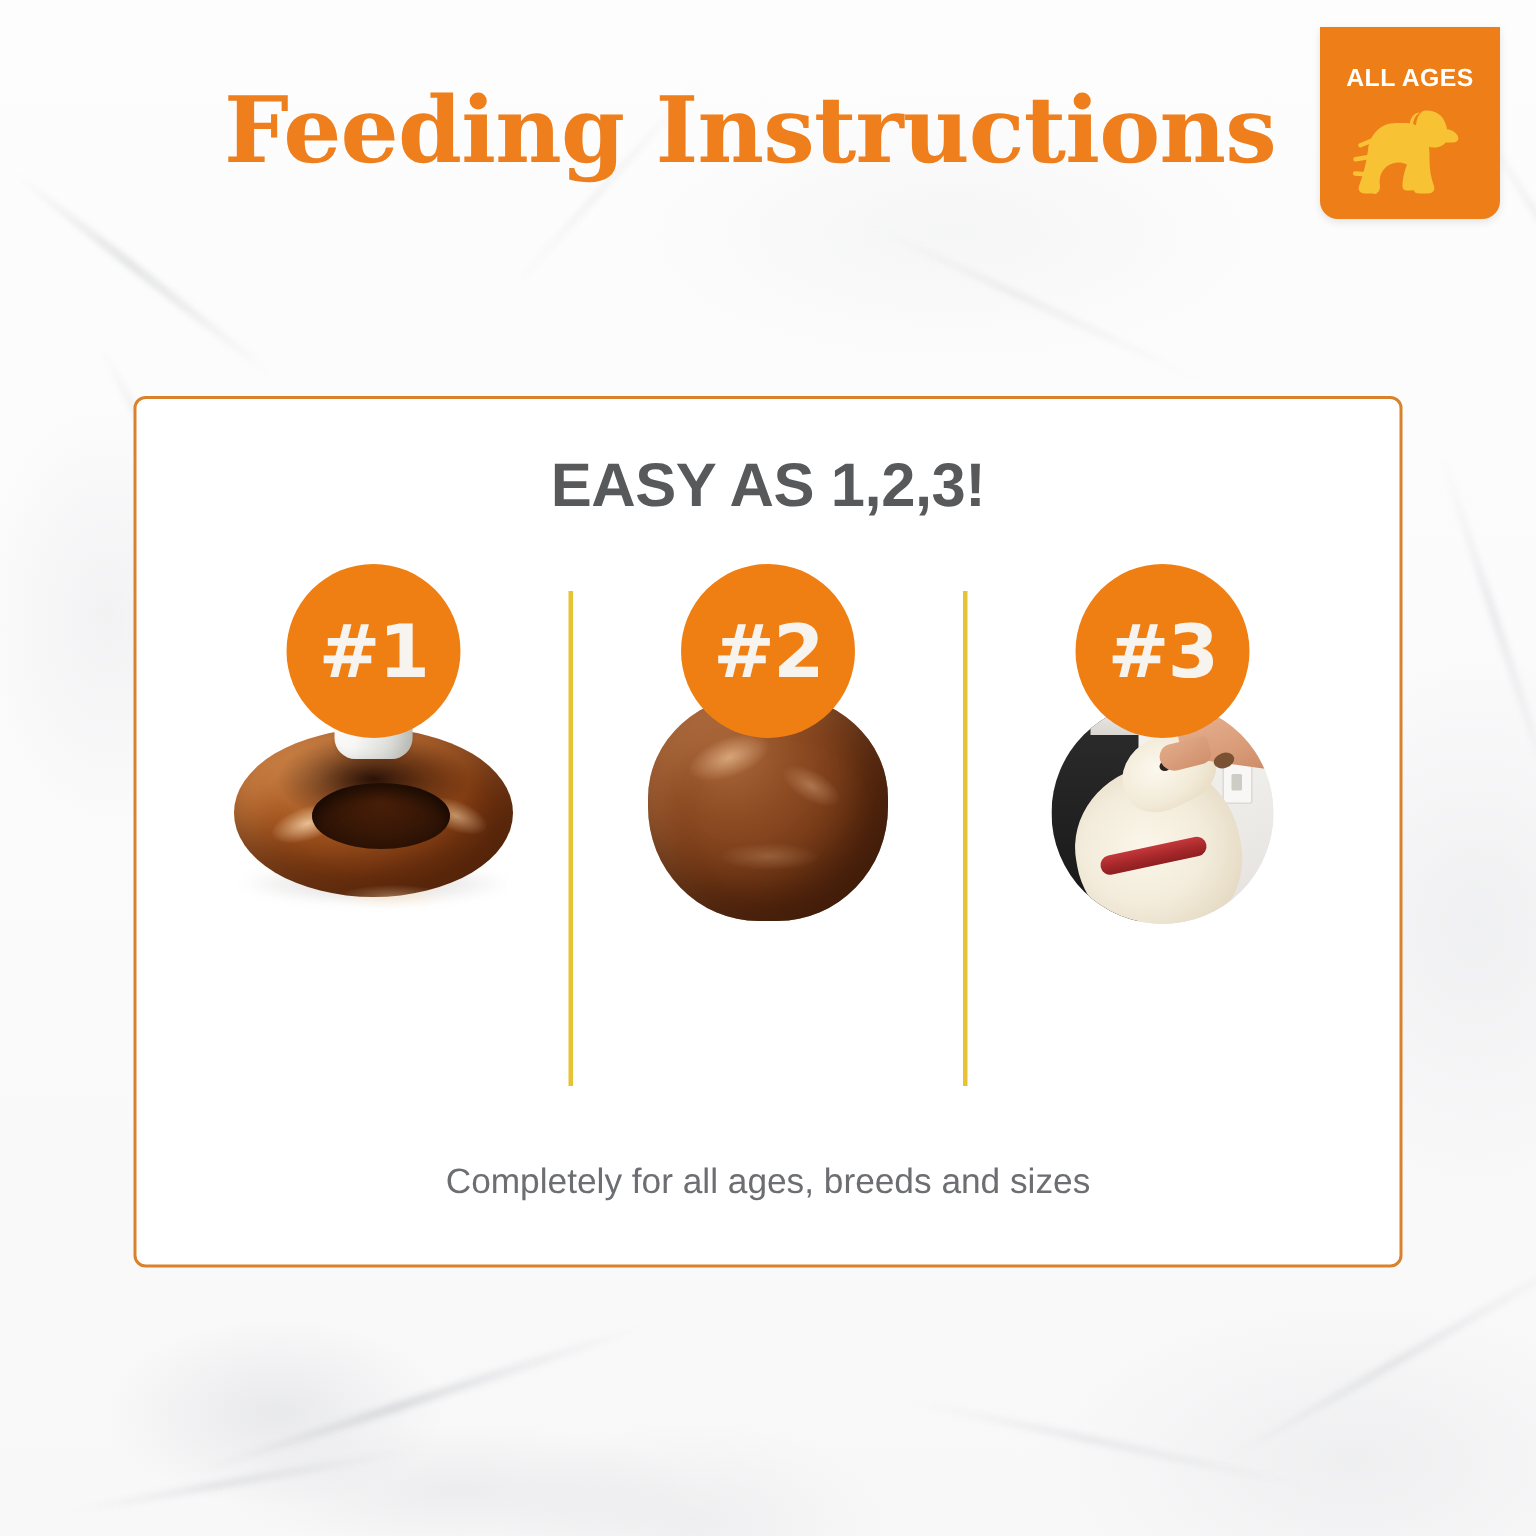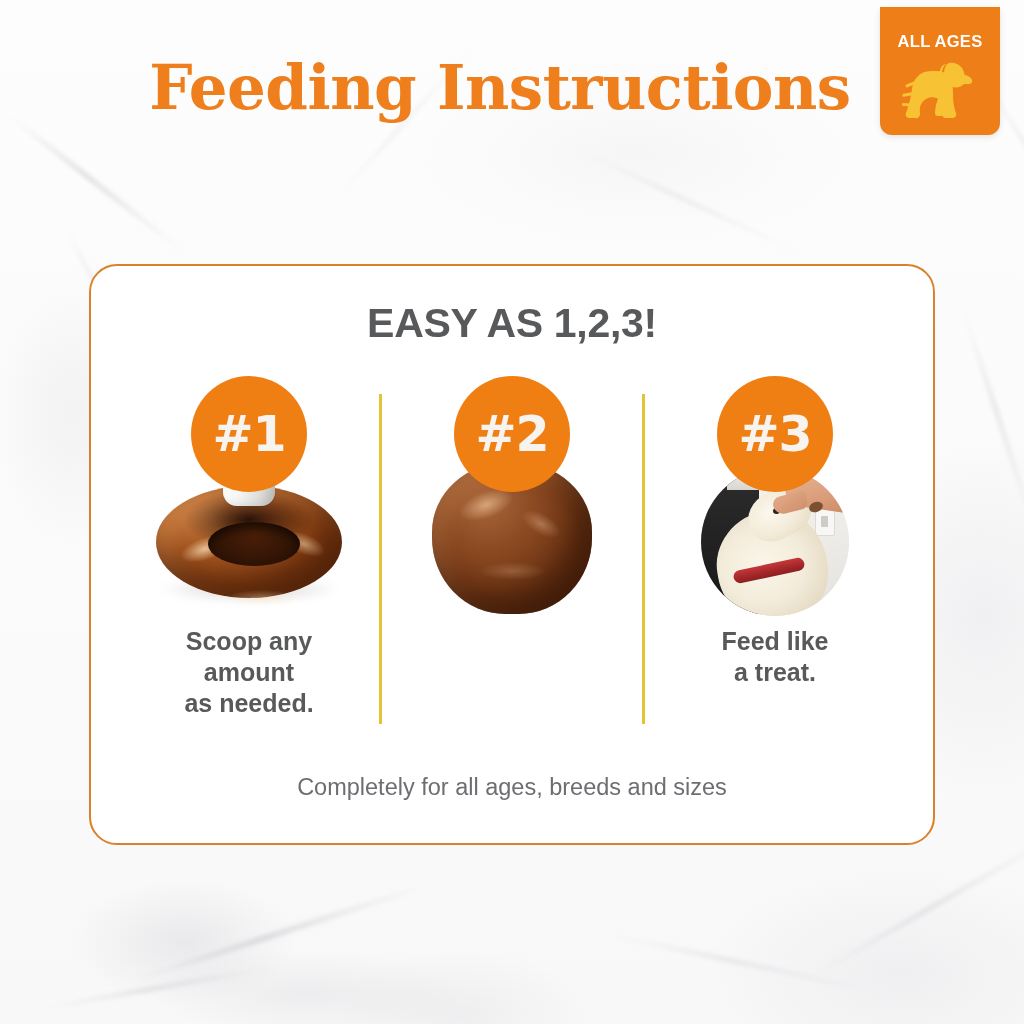--- a/index.html
+++ b/index.html
@@ -59,21 +59,21 @@
     letter-spacing: -0.5px;
     color: #EE7F1C;
     white-space: nowrap;
     padding-left: 16px;
   }
 
   
   #all-ages-badge {
     position: absolute;
     left: 880px;
-    top: 7px;
+    top: 18px;
     width: 120px;
     height: 128px;
     background: #ED7E18;
     border-radius: 0 0 12px 12px;
     box-shadow: 0 2px 6px rgba(0,0,0,0.10);
   }
   #all-ages-label {
     position: absolute;
     top: 25px;
     left: 0; right: 0;
@@ -92,21 +92,21 @@
 
   
   #instruction-card {
     position: absolute;
     left: 89px;
     top: 264px;
     width: 846px;
     height: 581px;
     background: #ffffff;
     border: 2.5px solid #D9822B;
-    border-radius: 28px;
+    border-radius: 8px;
     box-sizing: border-box;
   }
 
   #card-heading {
     position: absolute;
     left: 0; right: 0;
     top: 34px;
     text-align: center;
     font-size: 41px;
     font-weight: 700;
@@ -477,23 +477,20 @@
           </div>
           <div id="ring-body">
             <div class="ring-gloss g1"></div>
             <div class="ring-gloss g2"></div>
             <div class="ring-gloss g3"></div>
             <div id="ring-hole"></div>
           </div>
         </div>
         <div class="step-badge">#1</div>
       </div>
-      <div class="step-caption">Scoop any
-amount
-as needed.</div>
     </div>
 
     <div class="step-divider"></div>
 
     <div class="step">
       <div class="step-visual">
         <div id="dough-ball-art">
           <div id="ball-body">
             <div class="ball-gloss b1"></div>
             <div class="ball-gloss b2"></div>
@@ -518,20 +515,18 @@
           <div id="photo-dog-snout"></div>
           <div id="photo-dog-eye"></div>
           <div id="photo-dog-nose"></div>
           <div id="photo-dog-collar"></div>
           <div id="photo-hand"></div>
           <div id="photo-hand-fingers"></div>
           <div id="photo-treat"></div>
         </div>
         <div class="step-badge">#3</div>
       </div>
-      <div class="step-caption">Feed like
-a treat.</div>
     </div>
 
   </div>
 
   <div id="card-footer-note">Completely for all ages, breeds and sizes</div>
 </div>
 
 </body></html>

